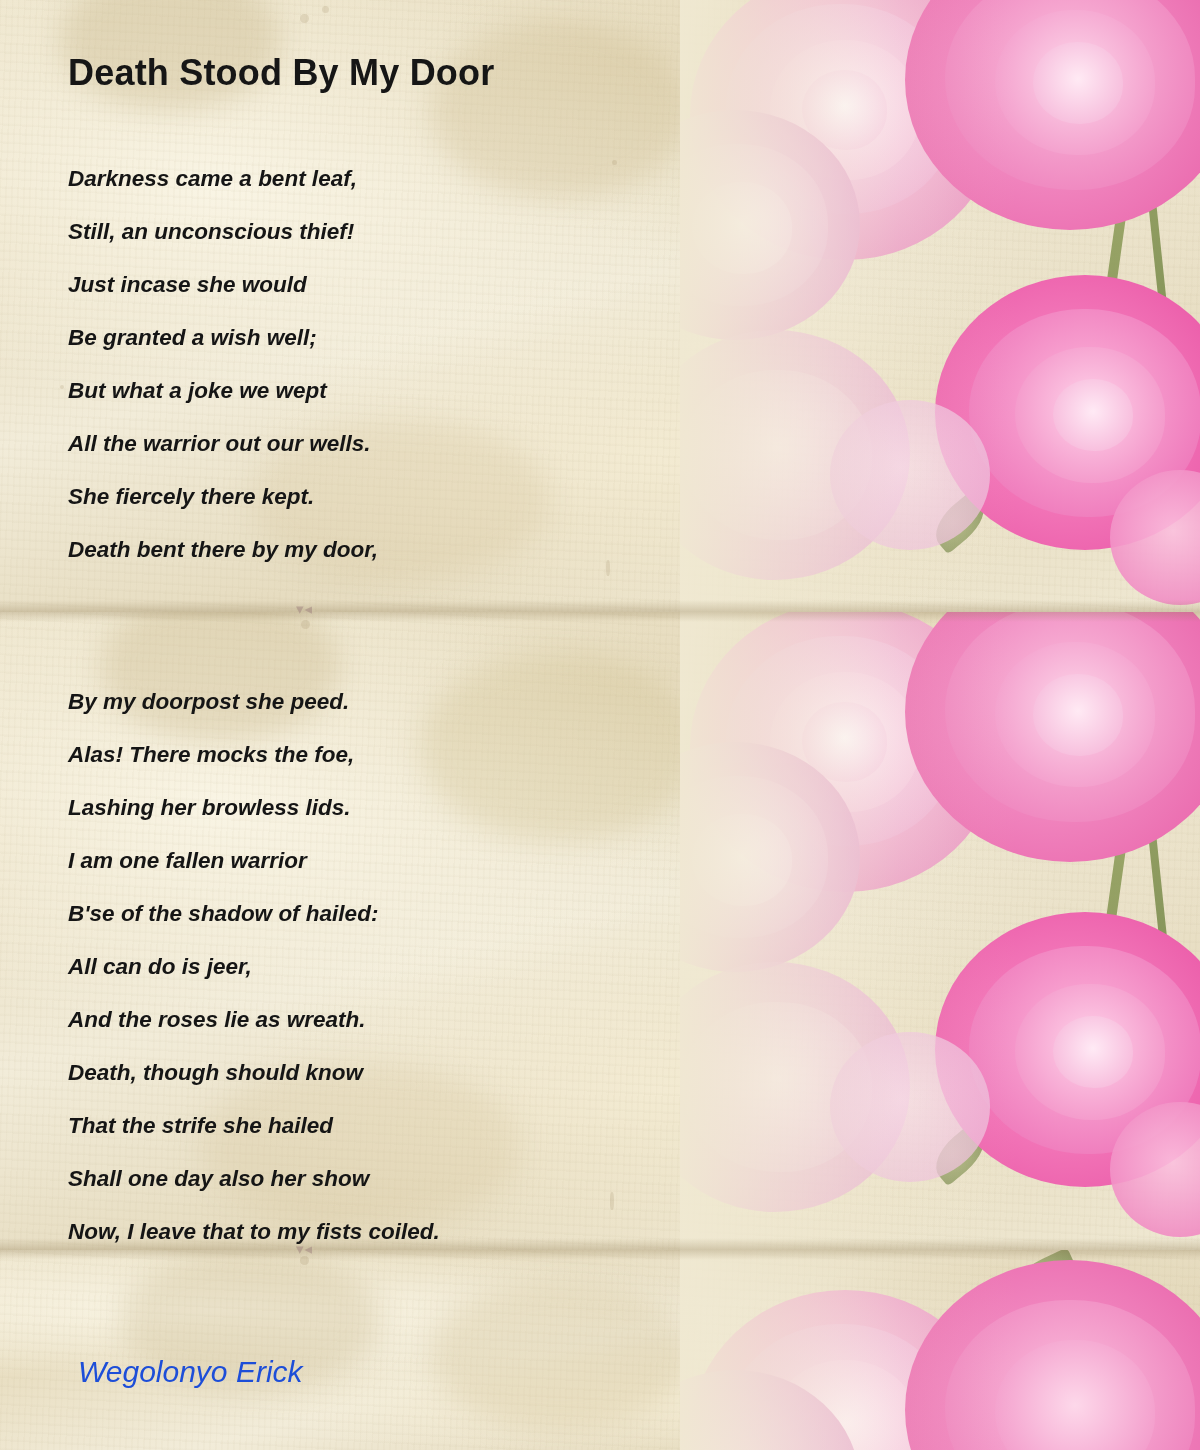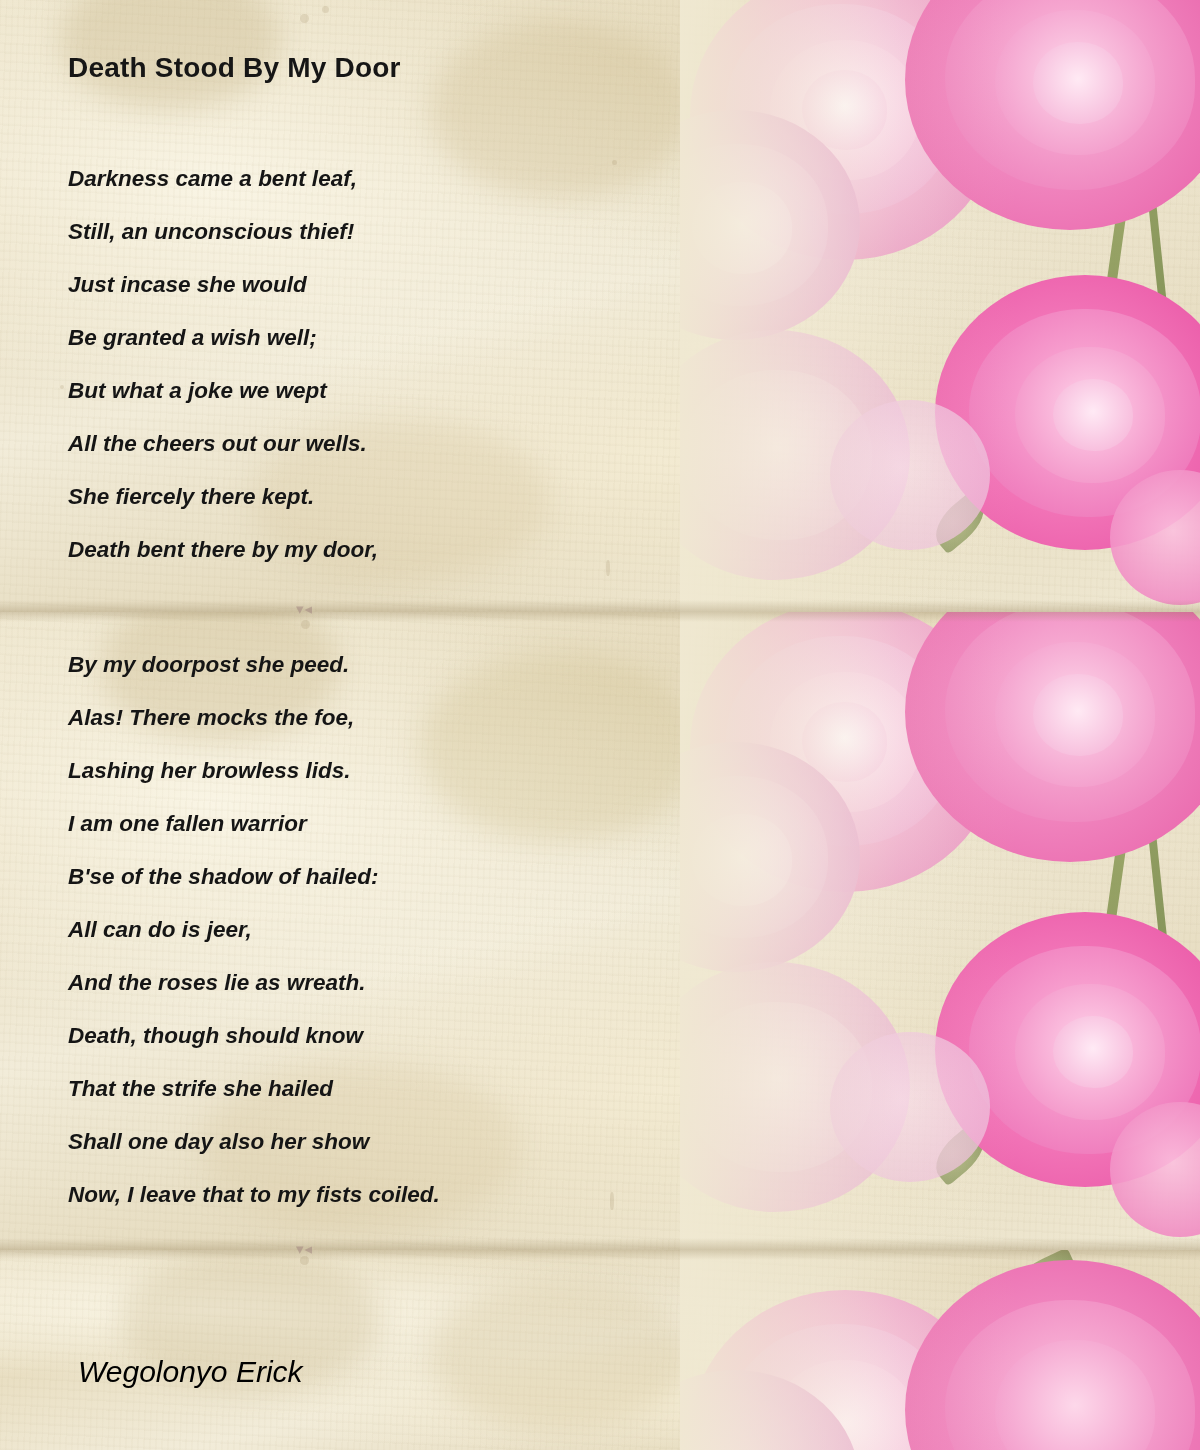--- a/index.html
+++ b/index.html
@@ -114,44 +114,44 @@
 
   
   .content {
     position: absolute;
     inset: 0;
   }
   .poem-title {
     position: absolute;
     left: 68px;
     top: 52px;
-    font-size: 28px;
+    font-size: 36px;
     font-weight: bold;
     color: #161616;
     letter-spacing: 0.2px;
   }
   .stanza {
     position: absolute;
     left: 68px;
     color: #151515;
     font-size: 22.5px;
     font-weight: bold;
     line-height: 53px;
   }
   .stanza-1 { top: 152px; }
-  .stanza-2 { top: 638px; }
+  .stanza-2 { top: 675px; }
   .stanza div { white-space: pre; font-style: italic; }
 
   .author {
     position: absolute;
     left: 78px;
     top: 1355px;
     font-size: 30px;
     font-style: italic;
-    color: #000000;
+    color: #1d4ed8;
     font-family: "Liberation Sans", sans-serif;
   }
 
   
   .mark {
     position: absolute;
     color: rgba(150,120,120,0.45);
     font-size: 15px;
     letter-spacing: 1px;
   }
@@ -298,21 +298,21 @@
   <div class="content">
 
     <div class="poem-title">Death Stood By My Door</div>
 
     <div class="stanza stanza-1">
       <div>Darkness came a bent leaf,</div>
       <div>Still, an unconscious thief!</div>
       <div>Just incase she would</div>
       <div>Be granted a wish well;</div>
       <div>But what a joke we wept</div>
-      <div>All the cheers out our wells.</div>
+      <div>All the warrior out our wells.</div>
       <div>She fiercely there kept.</div>
       <div>Death bent there by my door,</div>
     </div>
 
     <div class="stanza stanza-2">
       <div>By my doorpost she peed.</div>
       <div>Alas! There mocks the foe,</div>
       <div>Lashing her browless lids.</div>
       <div>I am one fallen warrior</div>
       <div>B'se of the shadow of hailed:</div>

